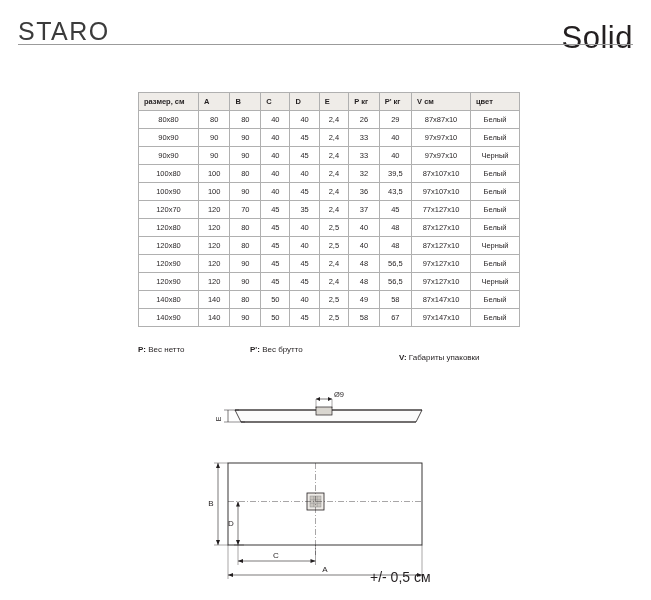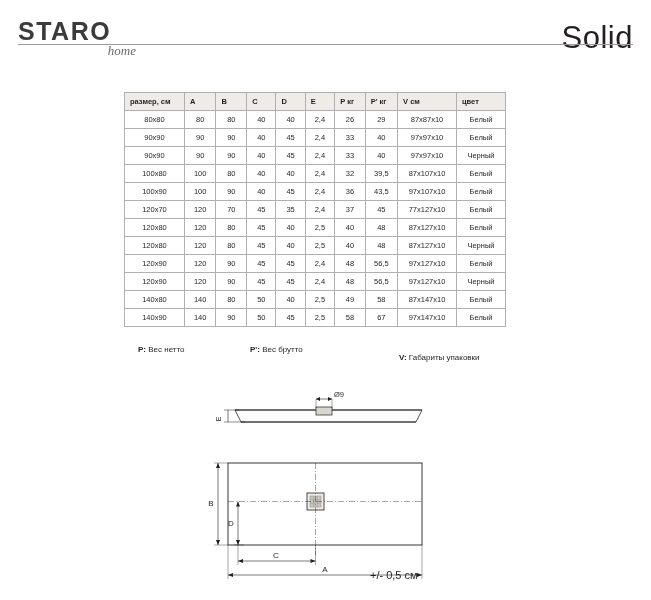--- a/index.html
+++ b/index.html
@@ -27,21 +27,21 @@
   .logo {
     position: absolute;
     left: 0;
     top: 0;
     width: 120px;
   }
   .logo-main {
     font-family: "Liberation Sans", sans-serif;
     font-size: 25px;
     letter-spacing: 1.5px;
-    font-weight: 700;
+    font-weight: 400;
     color: #3b3b3b;
     line-height: 26px;
   }
   .logo-sub {
     font-family: "Liberation Serif", serif;
     font-style: italic;
     font-size: 13px;
     color: #6a6a6a;
     text-align: right;
     line-height: 14px;
@@ -61,21 +61,21 @@
     top: 44px;
     left: 18px;
     right: 18px;
     border-bottom: 1px solid #9b9b9b;
   }
 
   
   .table-wrap {
     position: absolute;
     top: 92px;
-    left: 124px;
+    left: 138px;
     width: 382px;
   }
   table.spec {
     border-collapse: collapse;
     width: 382px;
     font-size: 7.5px;
     color: #231f20;
   }
   table.spec th, table.spec td {
     border: 1px solid #b0b0b0;
@@ -132,32 +132,31 @@
     position: absolute;
     top: 385px;
     left: 0;
     width: 603px;
     height: 210px;
   }
   .note {
     position: absolute;
     left: 370px;
     top: 569px;
-    font-size: 11px;
+    font-size: 14px;
     color: #231f20;
   }
   svg { display: block; }
 </style>
 </head>
 <body>
 
 <div class="header">
   <div class="logo">
     <div class="logo-main">STARO</div>
-    <div class="logo-sub">home</div>
   </div>
   <div class="brand-title">Solid</div>
 </div>
 <div class="header-rule"></div>
 
 <div class="table-wrap">
   <table class="spec">
     <colgroup>
       <col class="col-size">
         <col class="col-a">

